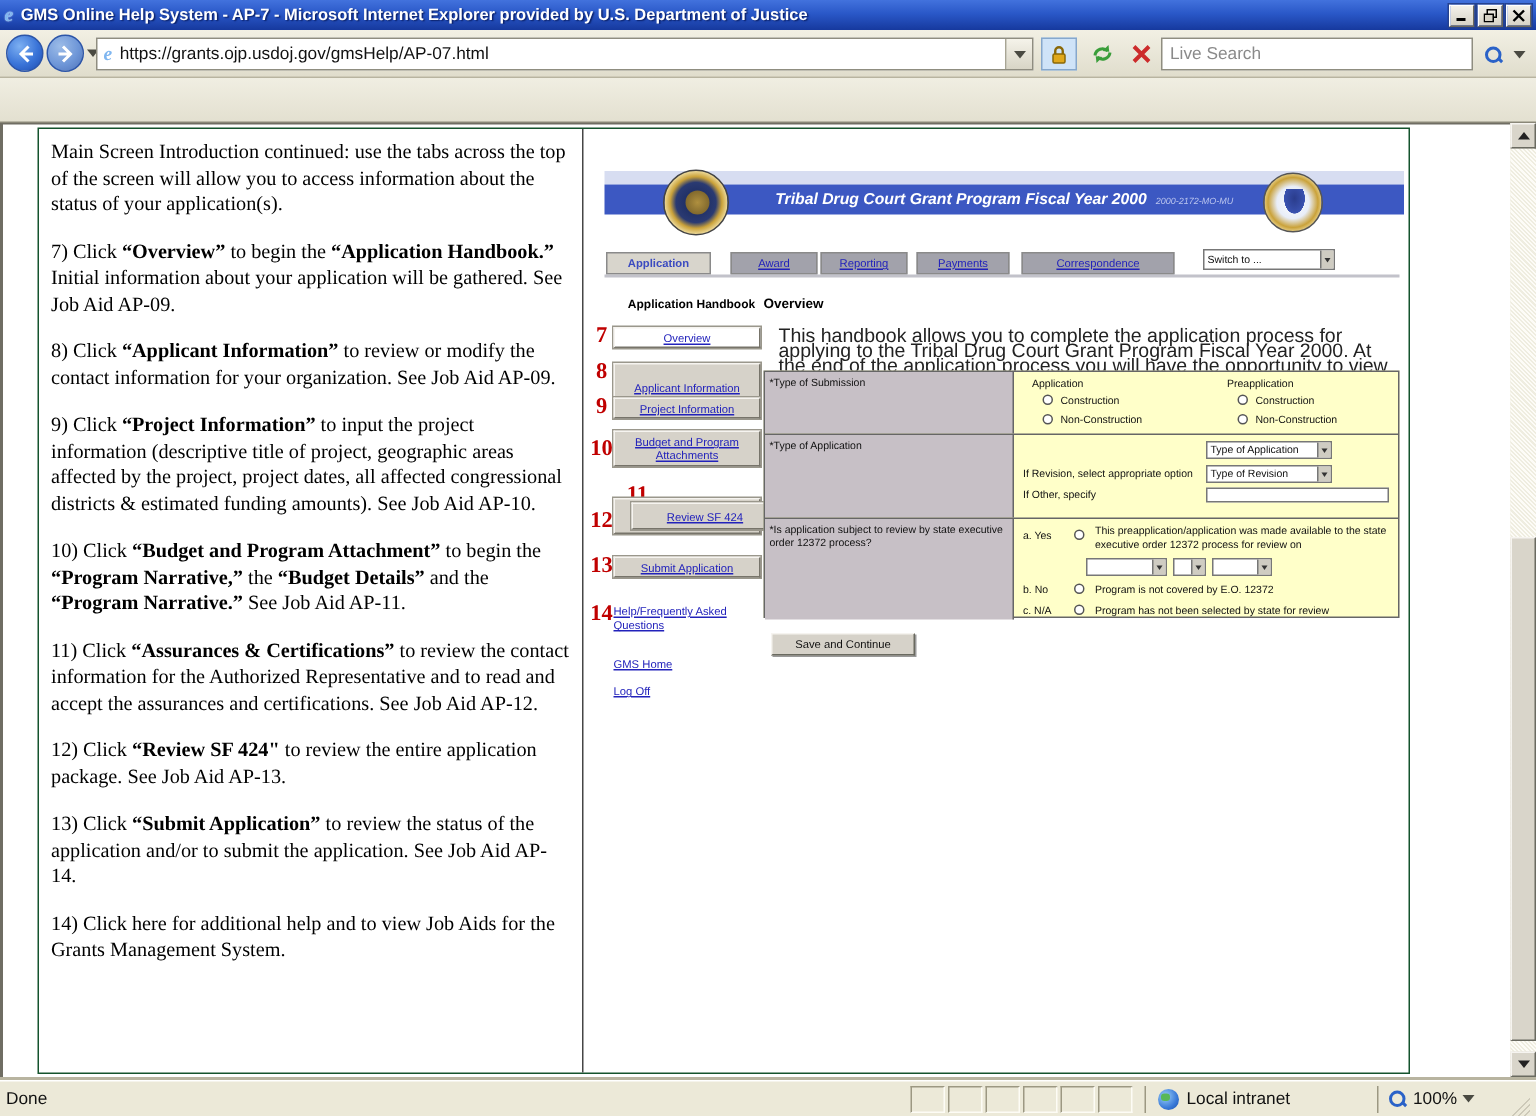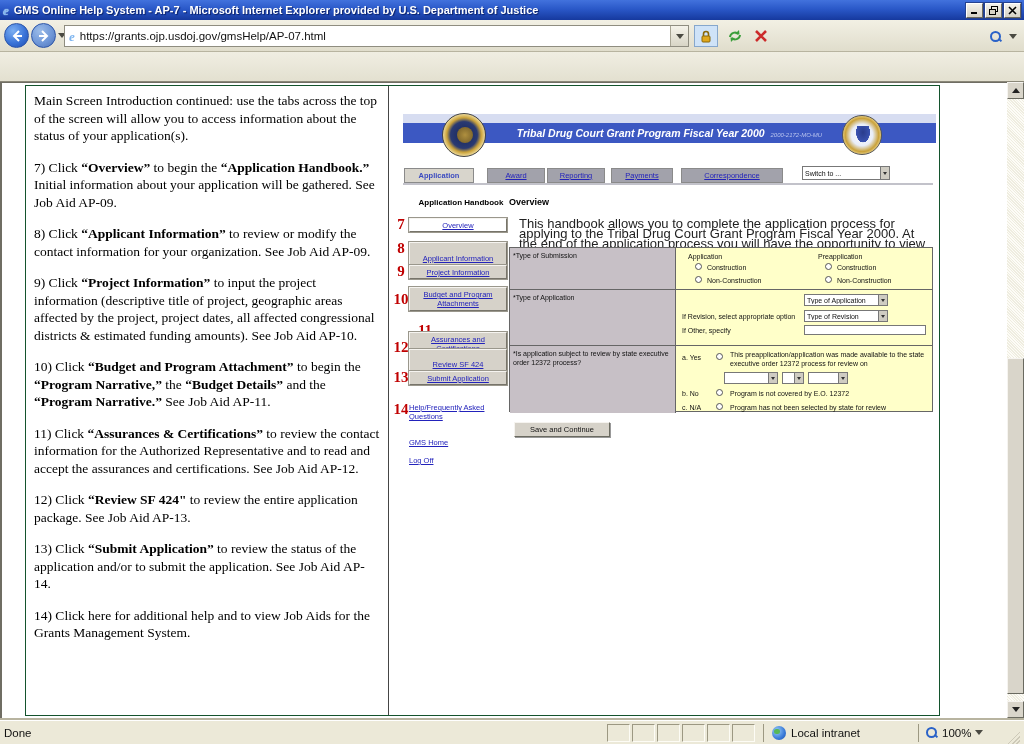--- a/index.html
+++ b/index.html
@@ -224,20 +224,23 @@
         <path d="M12 2 L12.5 6.5 L8 6 Z" fill="#3a9e3a"></path>
         <path d="M13 7 a5 5 0 0 1 -8.5 3" fill="none" stroke="#3a9e3a" stroke-width="2"></path>
         <path d="M4 14 L3.5 9.5 L8 10 Z" fill="#3a9e3a"></path>
       </svg>
   </div>
   <div class="bar-btn abs" id="stop-btn">
     <svg width="14" height="14">
         <path d="M2 2 L12 12 M12 2 L2 12" stroke="#cc2b2b" stroke-width="2.6"></path>
       </svg>
   </div>
+  <div id="search-field" class="abs">
+    <span>Live Search</span>
+  </div>
   <div class="bar-btn abs" id="search-btn">
       <span class="mag"></span>
     </div>
   <div class="bar-btn abs" id="search-dd">
       <i class="tri-down"></i>
     </div>
 </div>
 
 <div id="tabsbar" class="abs">
   <span class="star gold abs" style="left:6px; top:58px;"></span>
@@ -365,21 +368,21 @@
           </div>
         <div class="sbtn abs" style="top:158px; height:14px;">
             <span>Project Information</span>
           </div>
         <div class="sbtn abs" style="top:180px; height:24px;">
             <span>Budget and Program Attachments</span>
           </div>
         <div class="sbtn abs" style="top:225px; height:24px;">
             <span>Assurances and Certifications</span>
           </div>
-        <div class="sbtn abs" style="top:242px; height:30px;">
+        <div class="sbtn abs" style="top:228px; height:18px;margin-left:12px;">
             <span>Review SF 424</span>
           </div>
         <div class="sbtn abs" style="top:264px; height:14px;">
             <span>Submit Application</span>
           </div>
 
         <div class="sb-link abs" style="top:296px;"><span>Help/Frequently Asked Questions</span></div>
         <div class="sb-link abs" style="top:331px;"><span>GMS Home</span></div>
         <div class="sb-link abs" style="top:349px;"><span>Log Off</span></div>
 

